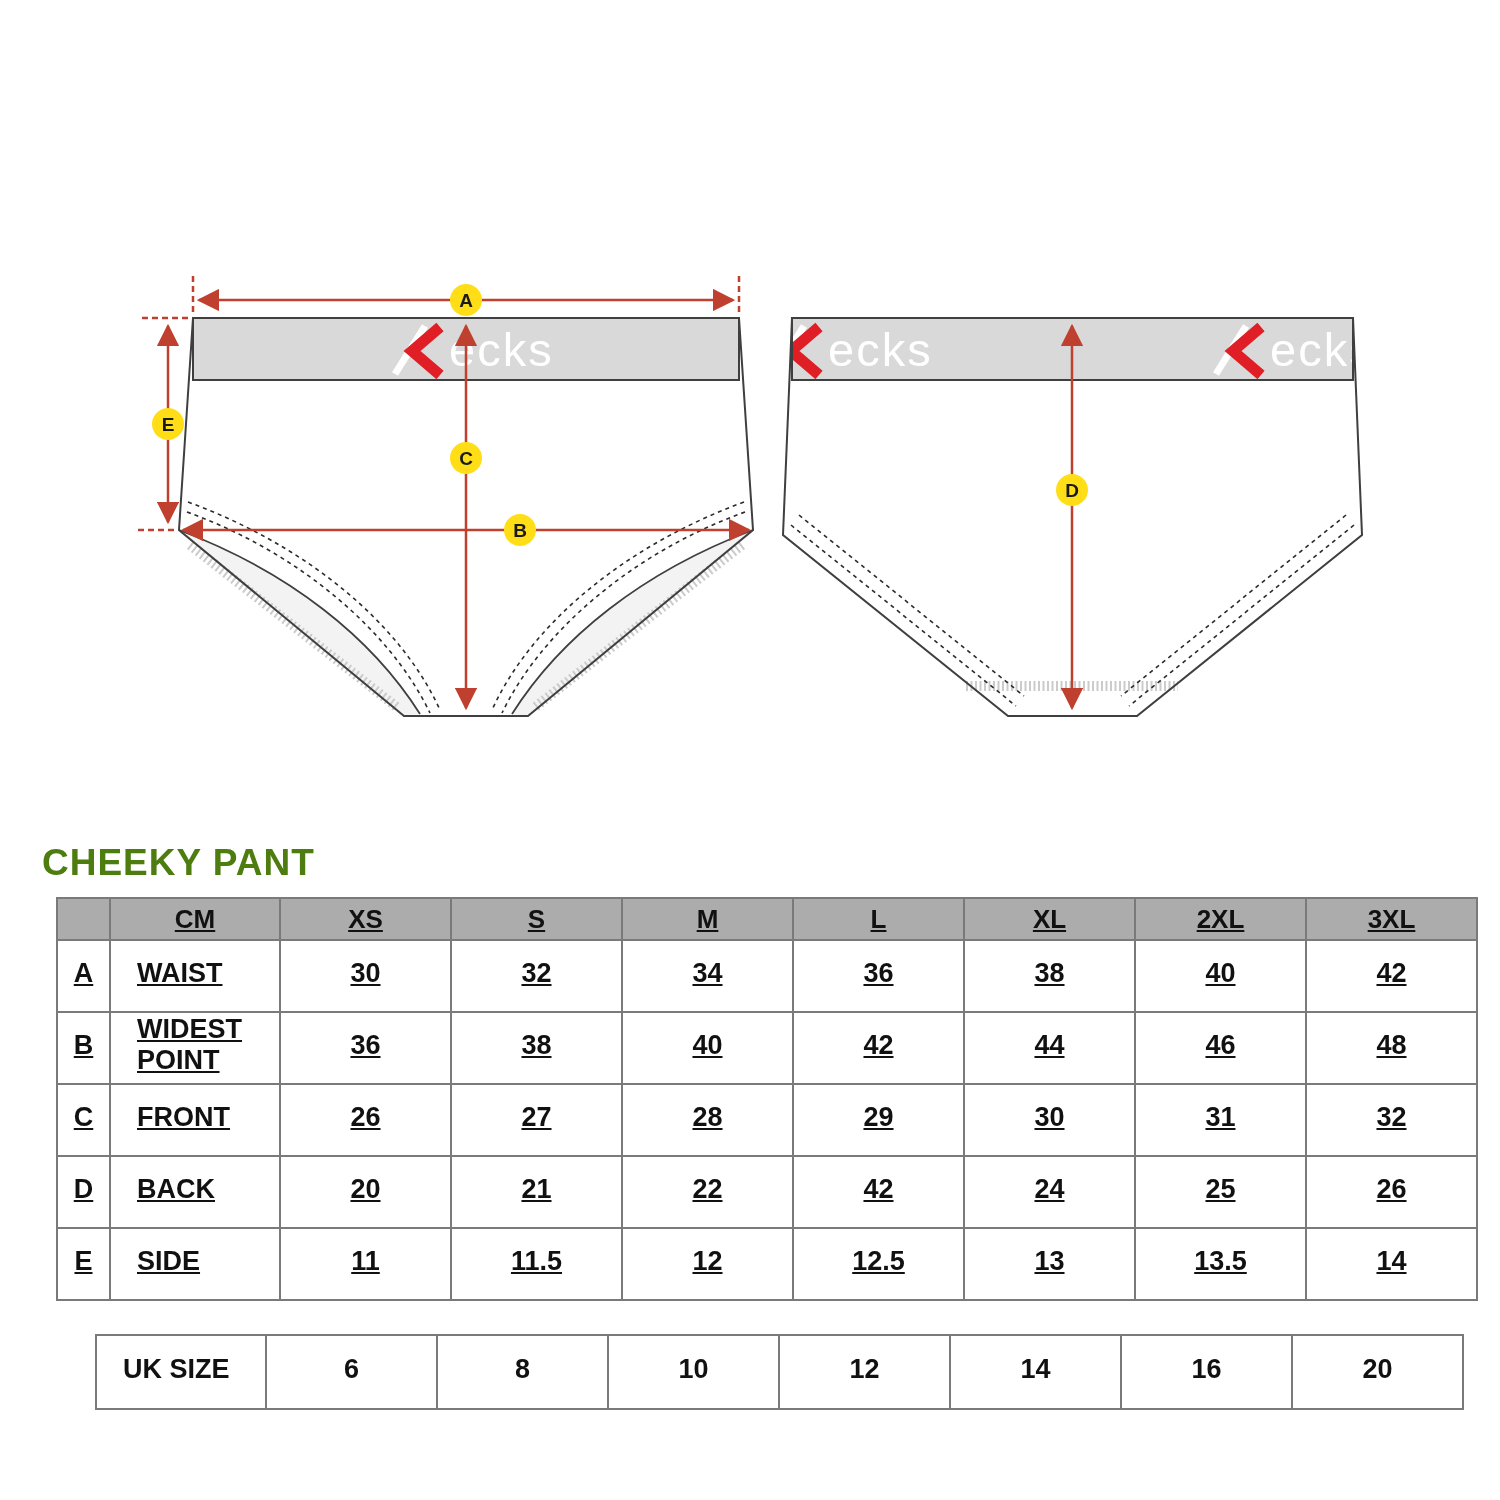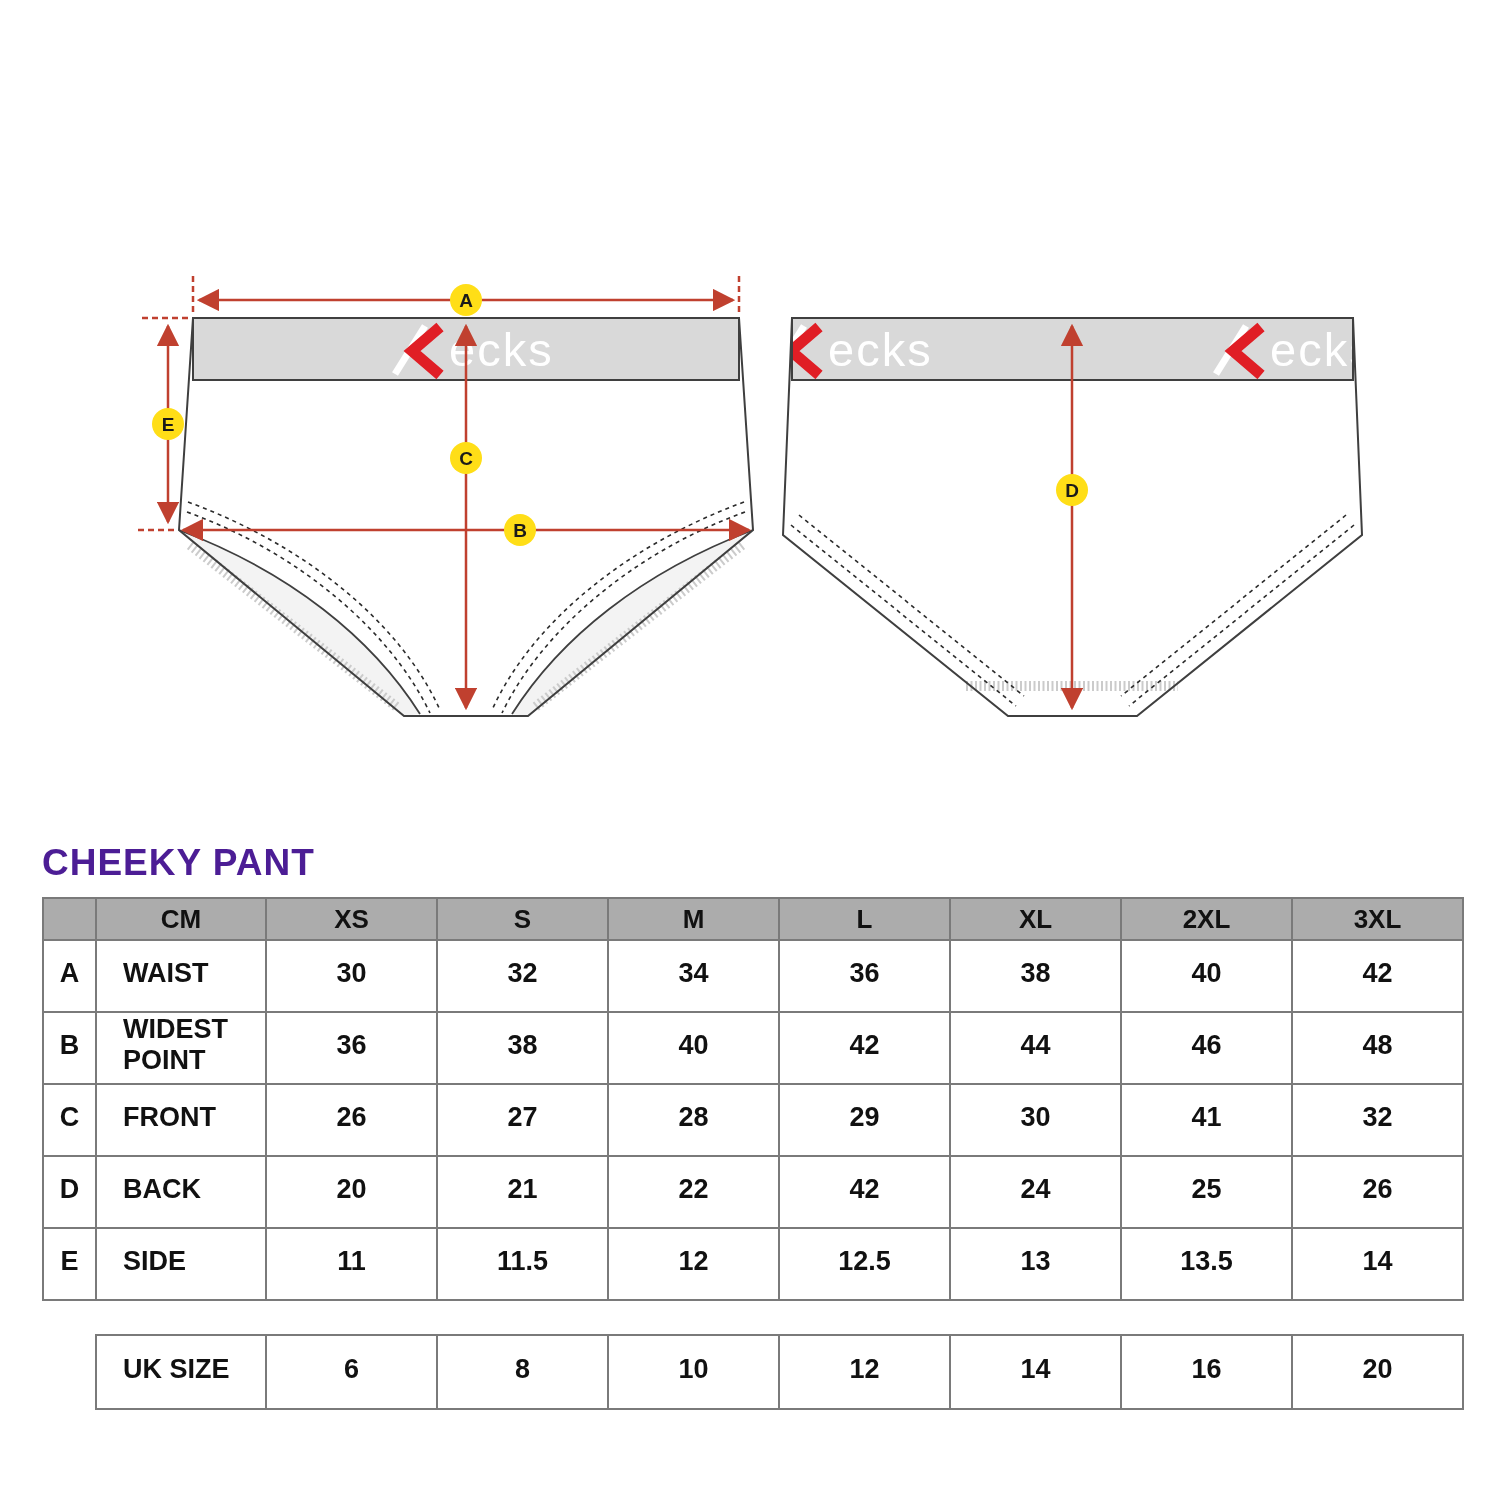--- a/index.html
+++ b/index.html
@@ -1,22 +1,22 @@
 <!DOCTYPE html>
 <html><head>
 <meta charset="utf-8">
 <style>
   html,body{margin:0;padding:0;background:#fff;}
   .page{position:relative;width:1500px;height:1500px;background:#fff;overflow:hidden;
         font-family:"Liberation Sans",sans-serif;color:#111;}
   .diagram-svg{position:absolute;top:0;left:0;}
   .title{position:absolute;left:42px;top:842px;font-size:37px;font-weight:bold;
-         letter-spacing:1px;color:#4c1d95;white-space:nowrap;}
+         letter-spacing:1px;color:#4d7c0f;white-space:nowrap;}
   table{border-collapse:collapse;table-layout:fixed;}
-  .main-table{position:absolute;left:42px;top:897px;width:1420px;}
+  .main-table{position:absolute;left:56px;top:897px;width:1420px;text-decoration:underline;}
   .uk-table{position:absolute;left:95px;top:1334px;width:1367px;}
   .main-table th,.main-table td,.uk-table td{
      border:2px solid #7a7a7a;font-weight:bold;font-size:27px;text-align:center;
      vertical-align:middle;padding:0 4px 6px 4px;background:#fff;}
   .main-table thead th{background:#acacac;height:36px;font-size:26px;padding:2px 4px;}
   .main-table tbody tr{height:72px;}
   .uk-table tr{height:74px;}
   td.label-cell{text-align:left;padding-left:26px;}
   .logo-text{font-family:"Liberation Sans",sans-serif;font-weight:400;
              font-size:47px;letter-spacing:2px;fill:#ffffff;}
@@ -185,21 +185,21 @@
           <td>48</td>
         </tr>
         <tr>
           <td>C</td>
           <td class="label-cell">FRONT</td>
           <td>26</td>
           <td>27</td>
           <td>28</td>
           <td>29</td>
           <td>30</td>
-          <td>41</td>
+          <td>31</td>
           <td>32</td>
         </tr>
         <tr>
           <td>D</td>
           <td class="label-cell">BACK</td>
           <td>20</td>
           <td>21</td>
           <td>22</td>
           <td>42</td>
           <td>24</td>

